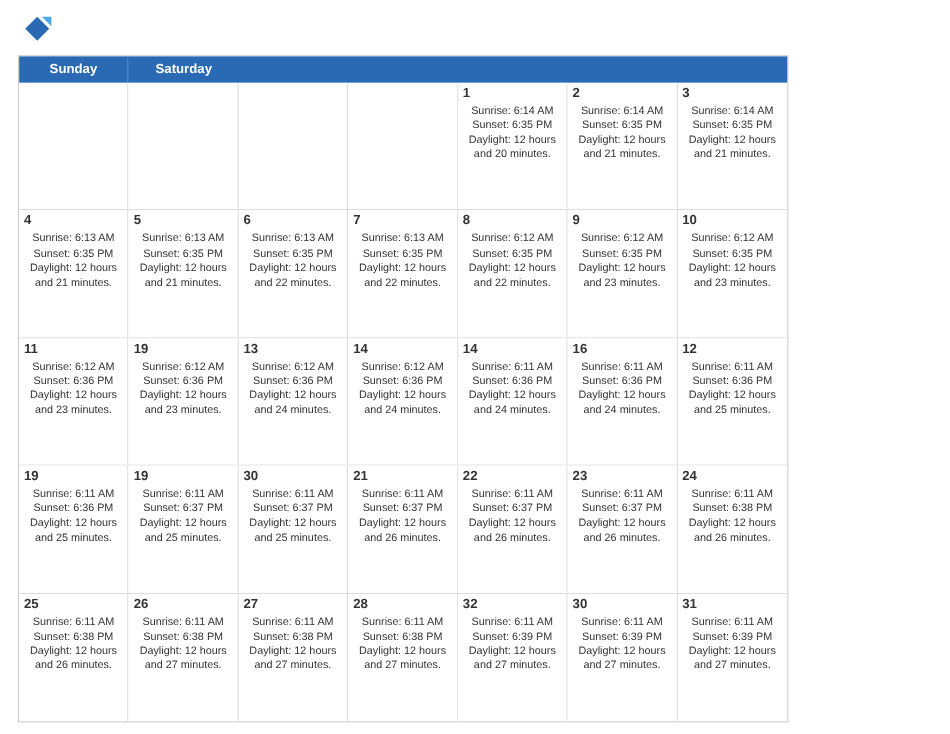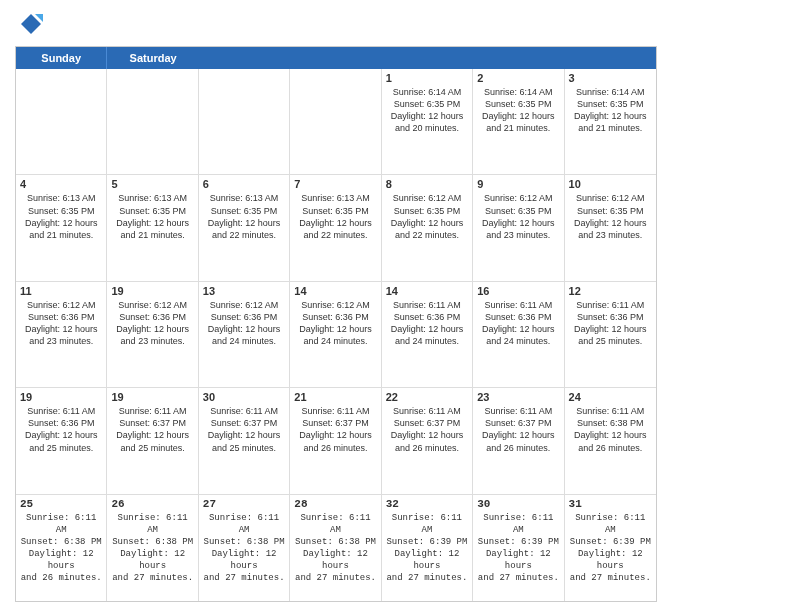--- a/index.html
+++ b/index.html
@@ -84,21 +84,21 @@
     .cal-body {
       flex: 1;
       display: grid;
       grid-template-rows: repeat(5, 1fr);
     }
     .cal-week {
       display: grid;
       grid-template-columns: repeat(7, 1fr);
       border-bottom: 1px solid #ddd;
     }
-    .cal-week:last-child { border-bottom: none; font-family: Liberation Mono, monospace; }
+    .cal-week:last-child { border-bottom: none; }
     .cal-cell {
       border-right: 1px solid #ddd;
       padding: 3px 4px;
       font-size: 9.5px;
       color: #333;
       vertical-align: top;
       min-height: 0;
     }
     .cal-cell:last-child { border-right: none; }
     .cal-cell.empty { background: #fff; }

